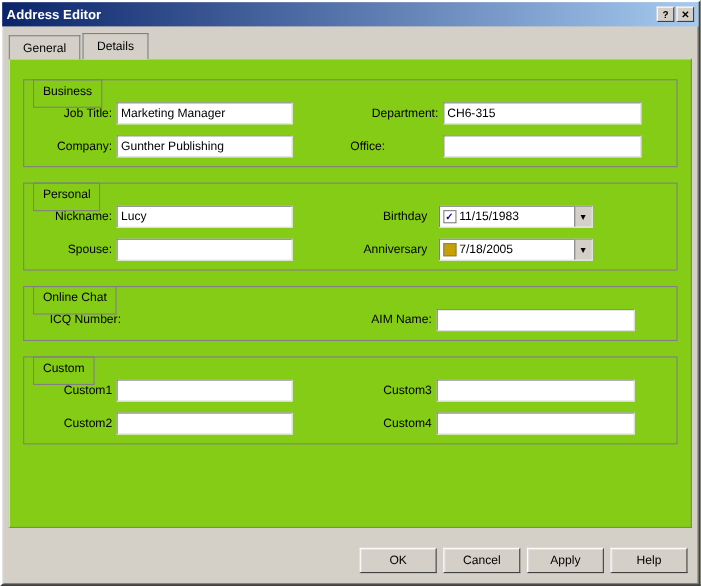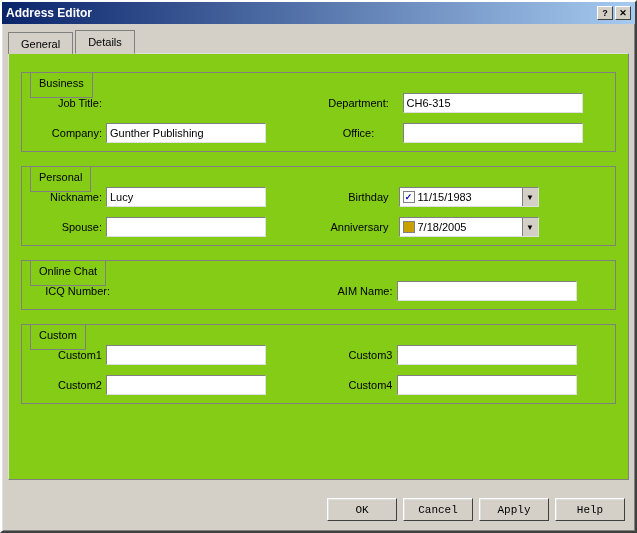--- a/index.html
+++ b/index.html
@@ -211,21 +211,21 @@
       min-width: 70px;
       height: 23px;
       background: #d4d0c8;
       border: 1px solid;
       border-top-color: #ffffff;
       border-left-color: #ffffff;
       border-right-color: #404040;
       border-bottom-color: #404040;
       box-shadow: inset 1px 1px 0 #dfdfdf;
       font-size: 11px;
-      font-family: Liberation Mono, monospace;
+      font-family: Liberation Sans, sans-serif;
       cursor: pointer;
       padding: 0 8px;
       display: flex;
       align-items: center;
       justify-content: center;
       margin-top: 12px;
     }
     
     .two-col {
       display: grid;
@@ -269,31 +269,32 @@
       </div>
     </div>
 
     <div class="content-area">
 
       <div class="group-box" style="margin-top:8px;">
         <span class="group-box legend">Business</span>
         <div class="two-col" style="margin-top:4px;">
           <div class="col-left">
             <span class="label">Job Title:</span>
+            <input type="text" class="input-medium" value="Marketing Manager" style="">
           </div>
           <div class="col-right">
-            <span class="label" style="min-width:80px;text-align:center;">Department:</span>
+            <span class="label" style="min-width:80px;text-align:right;">Department:</span>
             <input type="text" class="input-large" value="CH6-315" style="">
           </div>
           <div class="col-left" style="margin-top:5px;">
             <span class="label">Company:</span>
             <input type="text" class="input-medium" value="Gunther Publishing" style="">
           </div>
           <div class="col-right" style="margin-top:5px;">
-            <span class="label" style="min-width:80px;text-align:center;">Office:</span>
+            <span class="label" style="min-width:80px;text-align:left;">Office:</span>
             <input type="text" class="input-large" value="" style="">
           </div>
         </div>
       </div>
 
       <div class="group-box">
         <span class="group-box legend">Personal</span>
         <div class="two-col" style="margin-top:4px;">
           <div class="col-left">
             <span class="label">Nickname:</span>

